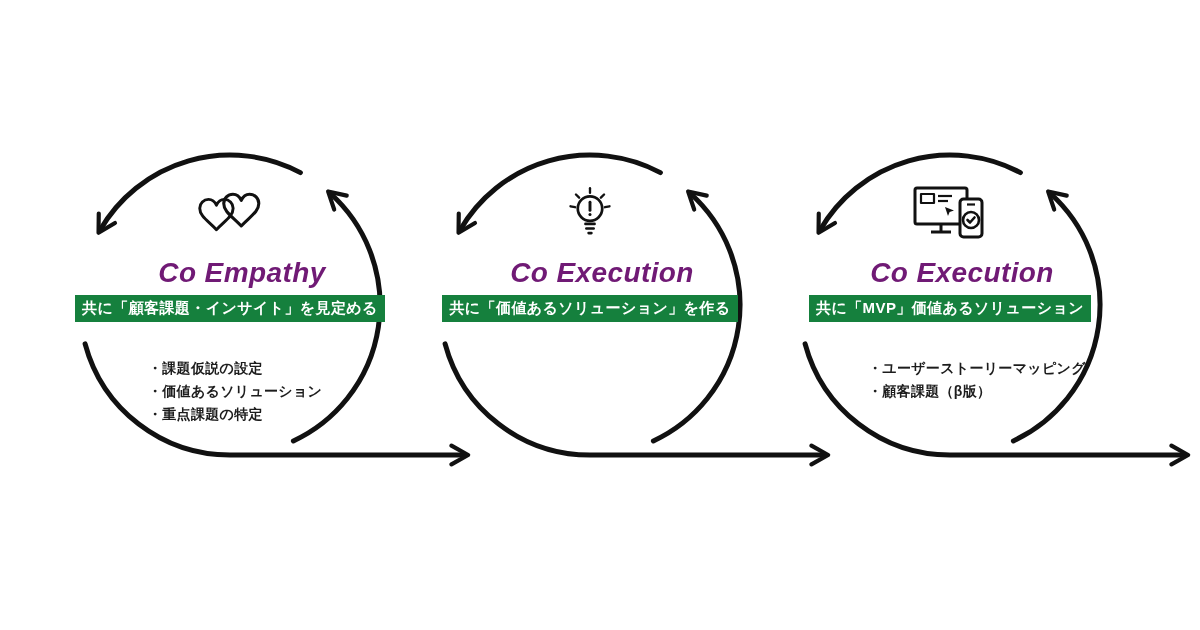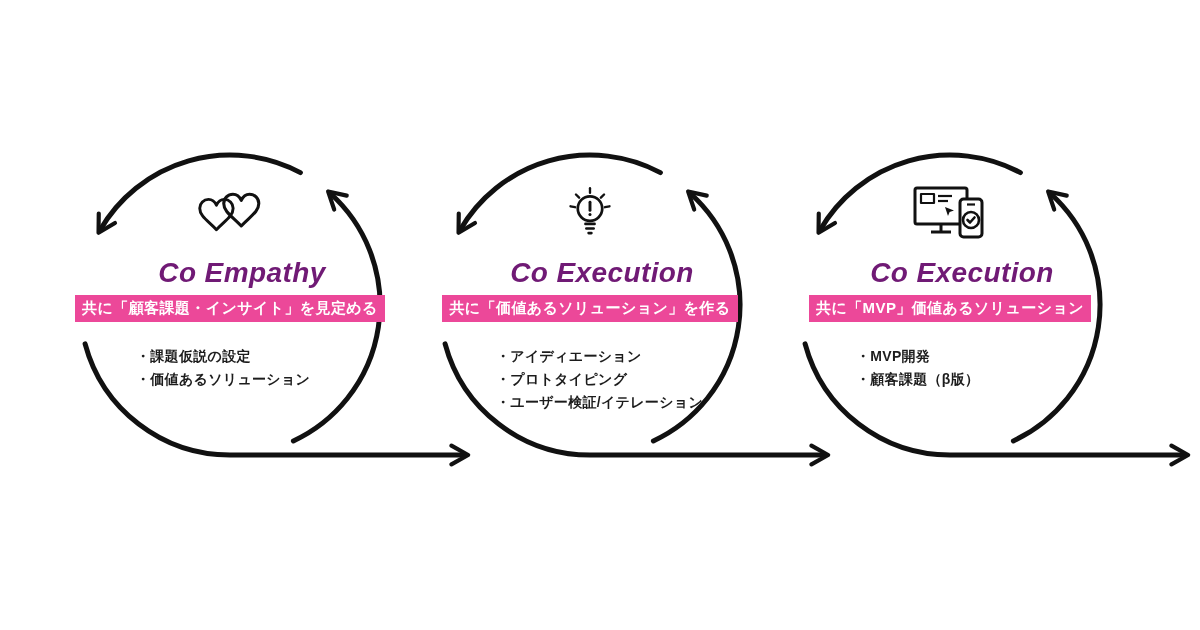--- a/index.html
+++ b/index.html
@@ -17,26 +17,26 @@
     position:absolute;left:110px;top:36px;width:100px;height:66px;
     display:flex;align-items:center;justify-content:center;
   }
   .title{
     position:absolute;left:0;top:100px;width:320px;margin:12px;
     text-align:center;font-size:28px;font-weight:800;font-style:italic;
     letter-spacing:.4px;color:#701a75;
   }
   .barwrap{position:absolute;left:0;top:150px;width:320px;text-align:center;}
   .bar{
-    display:inline-block;background:#ec4899;color:#fff;
+    display:inline-block;background:#15803d;color:#fff;
     font-size:15px;font-weight:700;padding:4px 7px;letter-spacing:.4px;
     white-space:nowrap;
   }
   .bullets{
-    position:absolute;left:62px;top:196px;margin:4px;padding:0;list-style:none;
+    position:absolute;left:62px;top:196px;margin:16px;padding:0;list-style:none;
     font-size:14px;font-weight:600;line-height:23px;letter-spacing:.3px;color:#1c1c1c;
   }
 </style>
 </head>
 <body>
 
 <div class="canvas">
 
   <div class="phase" id="phase-1">
     <svg class="loop" width="440" height="345" viewBox="0 0 440 345">
@@ -57,20 +57,21 @@
         <path transform="translate(25,4) scale(1.05)" d="M16 5.6 C14.7 2.7 11.8 0 8.4 0 C3.8 0 0 3.8 0 8.4 C0 16 8 20.5 16 29 C24 20.5 32 16 32 8.4 C32 3.8 28.2 0 23.6 0 C20.2 0 17.3 2.7 16 5.6 Z"></path>
       </svg>
     </div>
     <h2 class="title">Co Empathy</h2>
     <div class="barwrap">
       <span class="bar">共に「顧客課題・インサイト」を見定める</span>
     </div>
     <ul class="bullets">
       <li>・課題仮説の設定</li>
       <li>・価値あるソリューション</li>
+      <li>・重点課題の特定</li>
     </ul>
   </div>
 
   <div class="phase" id="phase-2">
     <svg class="loop" width="440" height="345" viewBox="0 0 440 345">
       <defs>
         <marker id="a2" viewBox="0 0 12 12" refX="8.5" refY="6" markerWidth="5" markerHeight="5" orient="auto">
           <path d="M2 1.5 L10 6 L2 10.5" fill="none" stroke="#111" stroke-width="2" stroke-linecap="round" stroke-linejoin="round"></path>
         </marker>
       </defs>
@@ -92,25 +93,20 @@
         <path d="M16.5 11.5 L20 15" stroke-width="2.6"></path>
         <path d="M47.5 11.5 L44 15" stroke-width="2.6"></path>
         <path d="M10.5 24.5 L15.5 25.5" stroke-width="2.6"></path>
         <path d="M53.5 24.5 L48.5 25.5" stroke-width="2.6"></path>
       </svg>
     </div>
     <h2 class="title">Co Execution</h2>
     <div class="barwrap">
       <span class="bar">共に「価値あるソリューション」を作る</span>
     </div>
-    <ul class="bullets">
-      <li>・アイディエーション</li>
-      <li>・プロトタイピング</li>
-      <li>・ユーザー検証/イテレーション</li>
-    </ul>
   </div>
 
   <div class="phase" id="phase-3">
     <svg class="loop" width="440" height="345" viewBox="0 0 440 345">
       <defs>
         <marker id="a3" viewBox="0 0 12 12" refX="8.5" refY="6" markerWidth="5" markerHeight="5" orient="auto">
           <path d="M2 1.5 L10 6 L2 10.5" fill="none" stroke="#111" stroke-width="2" stroke-linecap="round" stroke-linejoin="round"></path>
         </marker>
       </defs>
       <g fill="none" stroke="#111" stroke-width="5" stroke-linecap="round">
@@ -132,18 +128,18 @@
         <path d="M55 19.5 L63 19.5" stroke-width="2.2"></path>
         <circle cx="59" cy="35" r="8" stroke-width="2.6"></circle>
         <path d="M55.5 35 L58 37.5 L62.5 32.5" stroke-width="2.6" fill="none" stroke-linecap="round"></path>
       </svg>
     </div>
     <h2 class="title">Co Execution</h2>
     <div class="barwrap">
       <span class="bar">共に「MVP」価値あるソリューション</span>
     </div>
     <ul class="bullets">
-      <li>・MVP開発</li>
+      <li>・ユーザーストーリーマッピング</li>
       <li>・顧客課題（β版）</li>
     </ul>
   </div>
 
 </div>
 
 </body></html>

